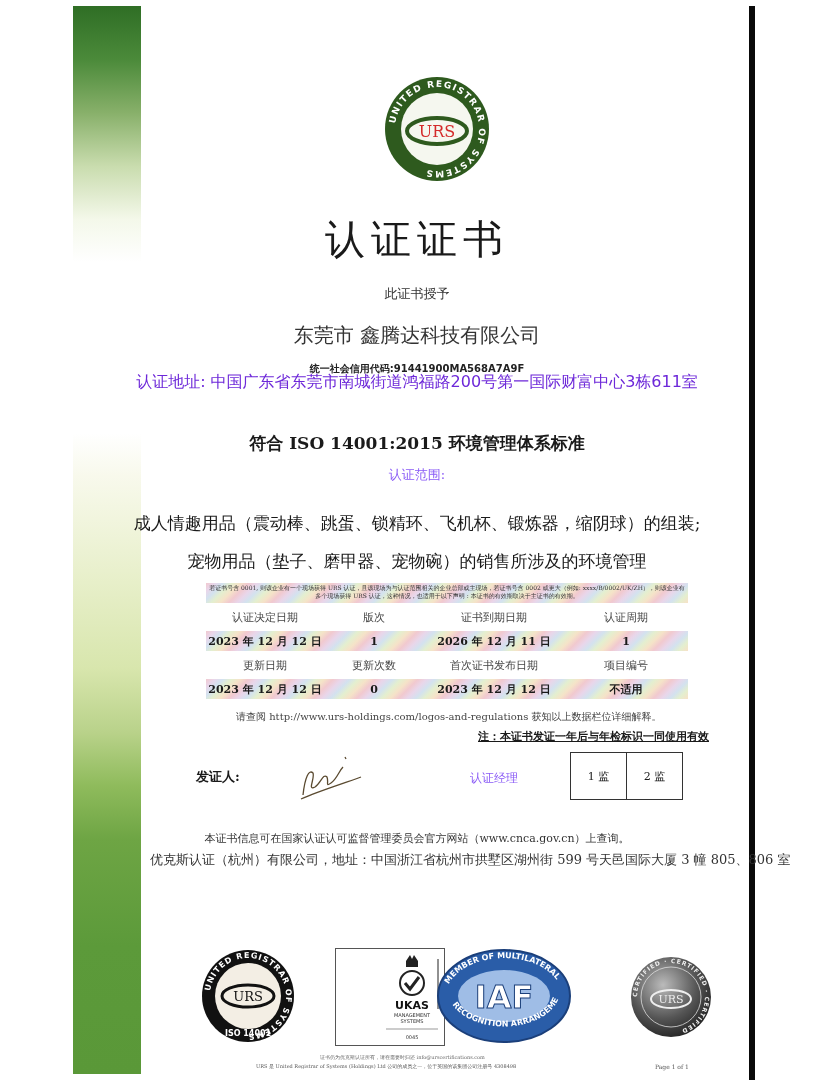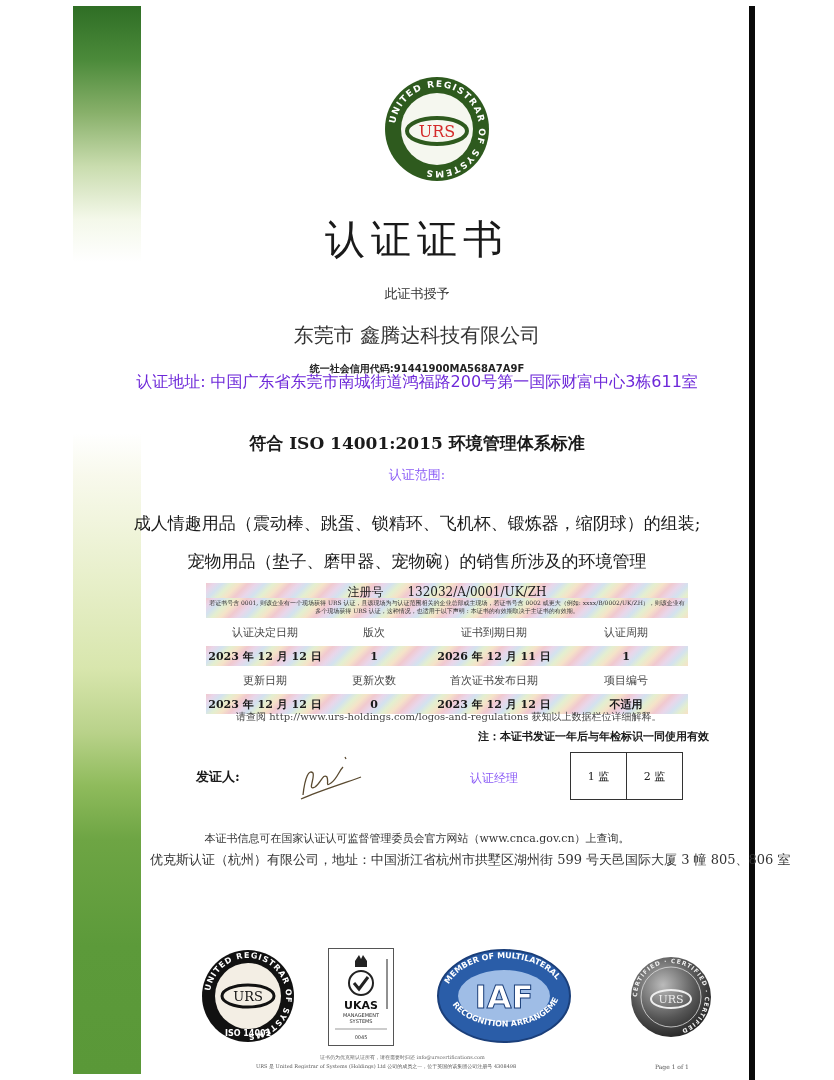--- a/index.html
+++ b/index.html
@@ -37,21 +37,21 @@
   .reg-row { text-align: center; font-size: 12px; padding-top: 1px; height: 14px; }
   .reg-row span { margin: 0 10px; }
   .note-row { font-size: 6px; line-height: 8px; text-align: center; padding: 1px 2px 3px; color: #333; }
   .grid-row { display: flex; height: 20px; align-items: center; font-size: 11px; }
   .grid-row .c { text-align: center; }
   .c1 { width: 118px; } .c2 { width: 100px; } .c3 { width: 140px; } .c4 { width: 124px; }
   .hdr { background: #fff; color: #444; height: 28px; }
   .val { font-weight: bold; height: 20px; }
 
   .url-line { left: 236px; top: 710px; font-size: 10px; color: #444; }
-  .validity { left: 478px; top: 729px; font-size: 11px; font-weight: bold; }
+  .validity { left: 478px; top: 729px; font-size: 11px; font-weight: bold; text-decoration: underline; }
   .issuer { left: 196px; top: 768px; font-size: 13px; font-weight: bold; }
   .sig { left: 295px; top: 747px; width: 70px; height: 55px; }
   .mgr { left: 470px; top: 770px; font-size: 12px; color: #8b5cf6; }
   .boxes { left: 570px; top: 752px; display: flex; border: 1px solid #333; }
   .box { width: 55px; height: 46px; display: flex; align-items: center; justify-content: center; font-size: 11px; }
   .box + .box { border-left: 1px solid #333; }
 
   .cnca { top: 831px; font-size: 11px; color: #333; }
   .office { left: 150px; top: 851px; width: 600px; font-size: 13px; color: #333; white-space: nowrap; }
 
@@ -85,24 +85,20 @@
 <div class="abs center granted">此证书授予</div>
 <div class="abs center company">东莞市 鑫腾达科技有限公司</div>
 <div class="abs center credit">统一社会信用代码:91441900MA568A7A9F</div>
 <div class="abs center address">认证地址:  中国广东省东莞市南城街道鸿福路200号第一国际财富中心3栋611室</div>
 <div class="abs center standard">符合 ISO 14001:2015 环境管理体系标准</div>
 <div class="abs center scope-label">认证范围:</div>
 <div class="abs center scope1">成人情趣用品（震动棒、跳蛋、锁精环、飞机杯、锻炼器，缩阴球）的组装;</div>
 <div class="abs center scope2">宠物用品（垫子、磨甲器、宠物碗）的销售所涉及的环境管理</div>
 
 <div class="abs table-wrap">
-  <div class="band reg-row">
-    <span>注册号</span>
-    <span>132032/A/0001/UK/ZH</span>
-  </div>
   <div class="band note-row">若证书号含 0001, 则该企业有一个现场获得 URS 认证，且该现场为与认证范围相关的企业总部或主现场，若证书号含 0002 或更大（例如: xxxx/B/0002/UK/ZH），则该企业有多个现场获得 URS 认证，这种情况，也适用于以下声明：本证书的有效期取决于主证书的有效期。</div>
   <div class="grid-row hdr">
     <div class="c c1">认证决定日期</div>
     <div class="c c2">版次</div>
     <div class="c c3">证书到期日期</div>
     <div class="c c4">认证周期</div>
   </div>
   <div class="grid-row band val">
     <div class="c c1">2023 年 12 月 12 日</div>
     <div class="c c2">1</div>
@@ -149,21 +145,21 @@
         <path id="ringB" d="M 10 48 A 38 38 0 1 1 86 48 A 38 38 0 1 1 10 48"></path>
       </defs>
     <text font-family="DejaVu Sans, sans-serif" font-size="8" font-weight="bold" fill="#fff" letter-spacing="1">
       <textPath href="#ringB" startOffset="2%">UNITED REGISTRAR OF SYSTEMS</textPath>
     </text>
     <ellipse cx="48" cy="48" rx="26" ry="11" fill="none" stroke="#111" stroke-width="3"></ellipse>
     <text x="48" y="53" text-anchor="middle" font-family="DejaVu Serif, serif" font-size="13" fill="#111">URS</text>
     <text x="48" y="88" text-anchor="middle" font-family="DejaVu Sans, sans-serif" font-size="8" font-weight="bold" fill="#fff">ISO 14001</text>
   </svg>
 </div>
-<div class="abs logo-bottom" style="left:328px; width:64px; height:96px; border:1px solid #555; background:#fff;">
+<div class="abs logo-bottom" style="left:335px; width:64px; height:96px; border:1px solid #555; background:#fff;padding-left:44px;">
   <svg width="64" height="96" viewBox="0 0 64 96">
     <path d="M26 12 L30 6 L32 10 L34 6 L38 12 L38 18 L26 18 Z" fill="#222"></path>
     <circle cx="32" cy="34" r="12" fill="none" stroke="#222" stroke-width="2"></circle>
     <path d="M25 34 L30 40 L39 28" fill="none" stroke="#222" stroke-width="3"></path>
     <line x1="58" y1="10" x2="58" y2="60" stroke="#222" stroke-width="1"></line>
     <text x="32" y="60" text-anchor="middle" font-family="DejaVu Sans, sans-serif" font-size="11" font-weight="bold" fill="#111">UKAS</text>
     <text x="32" y="68" text-anchor="middle" font-family="DejaVu Sans, sans-serif" font-size="5" fill="#333">MANAGEMENT</text>
     <text x="32" y="74" text-anchor="middle" font-family="DejaVu Sans, sans-serif" font-size="5" fill="#333">SYSTEMS</text>
     <line x1="6" y1="80" x2="58" y2="80" stroke="#555" stroke-width="0.6"></line>
     <text x="32" y="90" text-anchor="middle" font-family="DejaVu Sans, sans-serif" font-size="5" fill="#333">0045</text>

